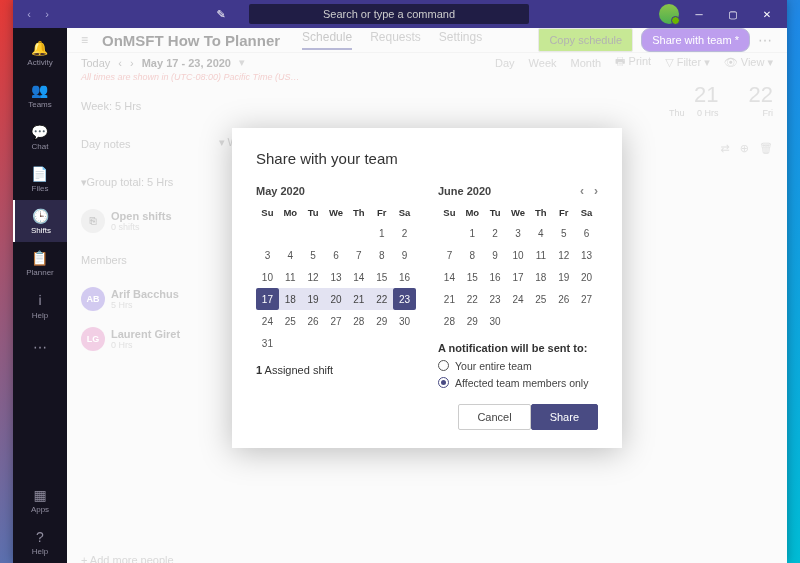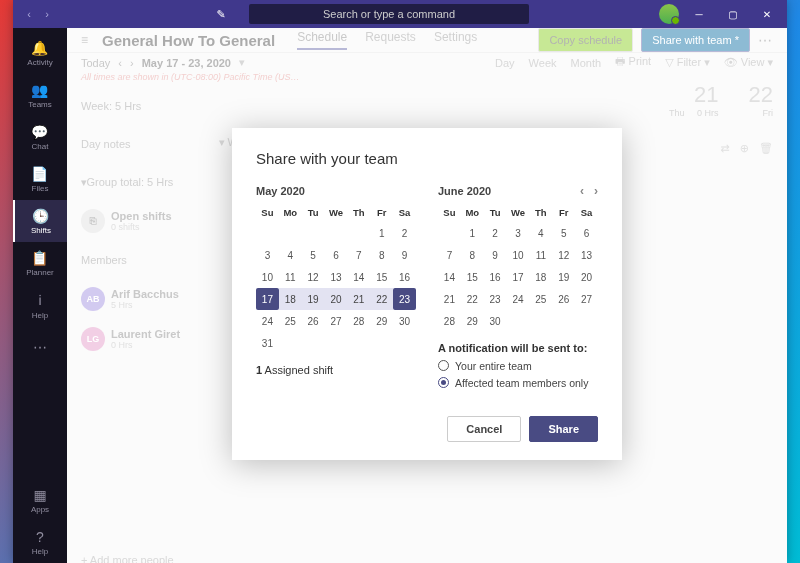--- a/index.html
+++ b/index.html
@@ -22,21 +22,21 @@
 .side-spacer { flex:1; }
 .main { flex:1; background:#f5f5f5; display:flex; flex-direction:column; min-width:0; position:relative; }
 .header { height:38px; display:flex; align-items:center; padding:0 14px; gap:14px; font-size:12px; color:#888; border-bottom:1px solid #e5e5e5; }
 .hamburger{color:#999;}
 .header-title { font-size:15px; font-weight:700; color:#444; }
 .tabs { display:flex; gap:18px; margin-left:8px; }
 .tab { color:#999; padding-bottom:4px; cursor:pointer; }
 .tab.active { border-bottom:2px solid #6264a7; color:#888; }
 .header-right { margin-left:auto; display:flex; gap:8px; align-items:center; }
 .btn { padding:5px 10px; font-size:11px; border-radius:2px; cursor:pointer; border:1px solid #ccc; background:#84cc16; color:#555; }
-.btn.primary { background:#0369a1; border-color:#6264a7; color:#fff; }
+.btn.primary { background:#6d28d9; border-color:#6264a7; color:#fff;border-radius:9px; }
 .dots{color:#888;font-size:14px;letter-spacing:1px;cursor:pointer;}
 .toolbar { height:30px; display:flex; align-items:center; padding:0 14px; font-size:11px; color:#888; gap:8px; }
 .date-range{font-weight:600;color:#666;}
 .tb-right{margin-left:auto;display:flex;gap:14px;align-items:center;font-size:11px;color:#aaa;}
 .tz-note{font-size:9px;color:#d9534f;padding:0 14px 4px;opacity:.6;font-style:italic;}
 .content { flex:1; padding:6px 14px; display:flex; font-size:11px; color:#999; position:relative; }
 .col-left { width:130px; display:flex; flex-direction:column; gap:10px; }
 .col-left .row{height:28px;display:flex;align-items:center;}
 .group-row{font-size:11px;color:#999;}
 .person{display:flex;align-items:center;gap:6px;height:30px;}
@@ -64,21 +64,21 @@
 .days-grid .sel-start,.days-grid .sel-end{background:#494b83;color:#fff;border-radius:2px;}
 .days-grid .in-range{background:#e3e3f2;color:#444;}
 .assigned{font-size:11px;color:#333;margin-top:10px;}
 .assigned b{font-weight:700;}
 .notif { font-size:11px; color:#333; margin-top:10px; }
 .notif-title{font-weight:600;margin-bottom:6px;}
 .radio-row{display:flex;align-items:flex-start;gap:6px;font-size:10.5px;color:#444;margin-bottom:5px;cursor:pointer;}
 .radio{width:11px;height:11px;border-radius:50%;border:1.5px solid #555;display:inline-block;position:relative;}
 .radio.checked{border-color:#494b83;}
 .radio.checked::after{content:"";position:absolute;inset:2px;border-radius:50%;background:#494b83;}
-.modal-actions{display:flex;justify-content:flex-end;gap:8px;margin-top:22px;font-weight:bold;}
+.modal-actions{display:flex;justify-content:flex-end;margin-top:10px;}
 .mbtn{padding:6px 18px;font-size:11px;border-radius:2px;cursor:pointer;}
 .mbtn.cancel{background:#fff;border:1px solid #ccc;color:#444;}
 .mbtn.share{background:#494b83;border:1px solid #494b83;color:#fff;}
 </style>
 </head>
 <body>
 
 <div class="window">
   <div class="titlebar">
     <div class="nav-arrows">
@@ -137,21 +137,21 @@
         </div>
       <div class="side-item">
           <span class="side-icon">?</span>
           <span>Help</span>
         </div>
     </div>
 
     <div class="main">
       <div class="header">
         <span class="hamburger">≡</span>
-        <span class="header-title">General How To General</span>
+        <span class="header-title">OnMSFT How To Planner</span>
         <div class="tabs">
           <span class="tab active">Schedule</span>
           <span class="tab">Requests</span>
           <span class="tab">Settings</span>
         </div>
         <div class="header-right">
           <span class="btn">Copy schedule</span>
           <span class="btn primary">Share with team *</span>
           <span class="dots">⋯</span>
         </div>

